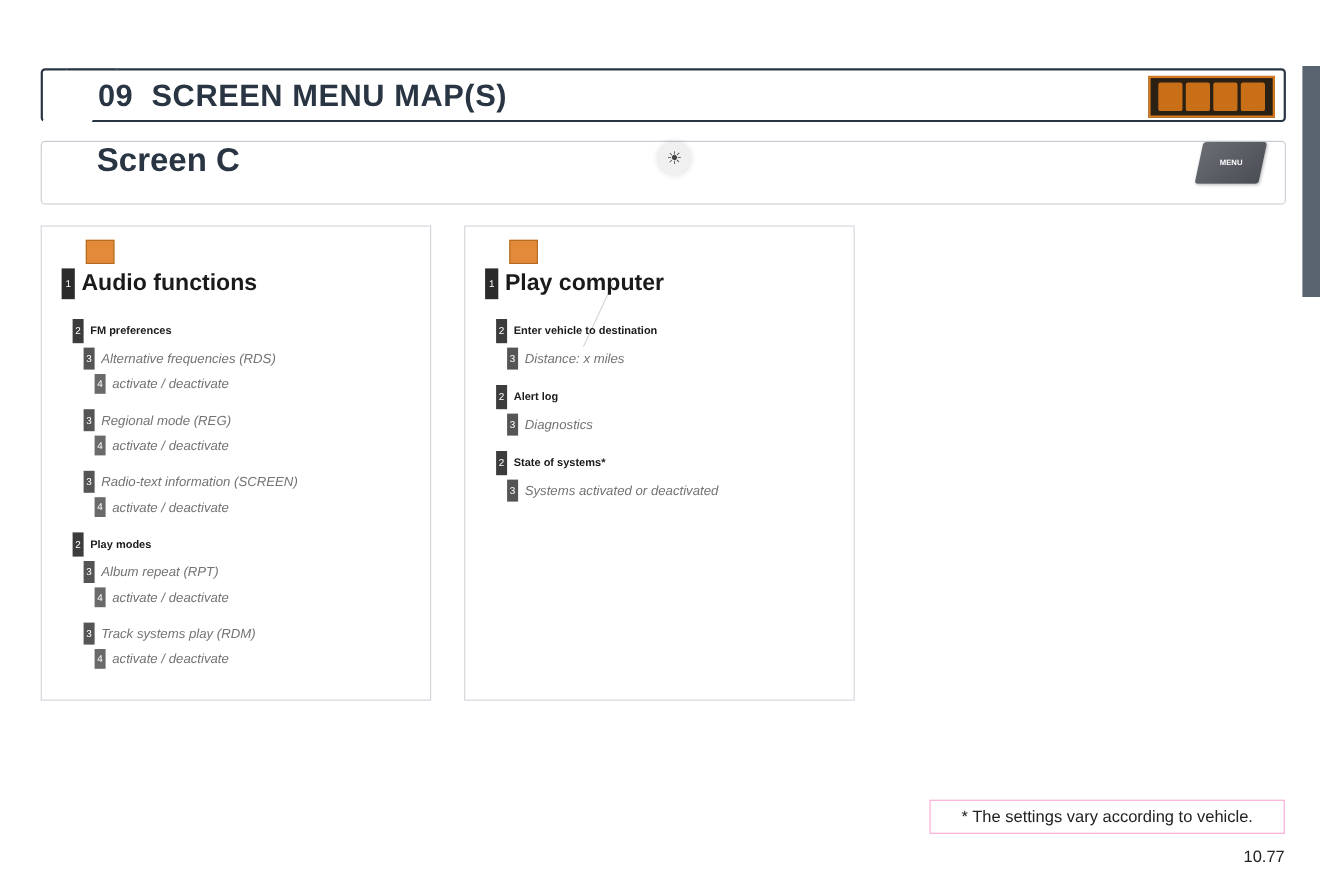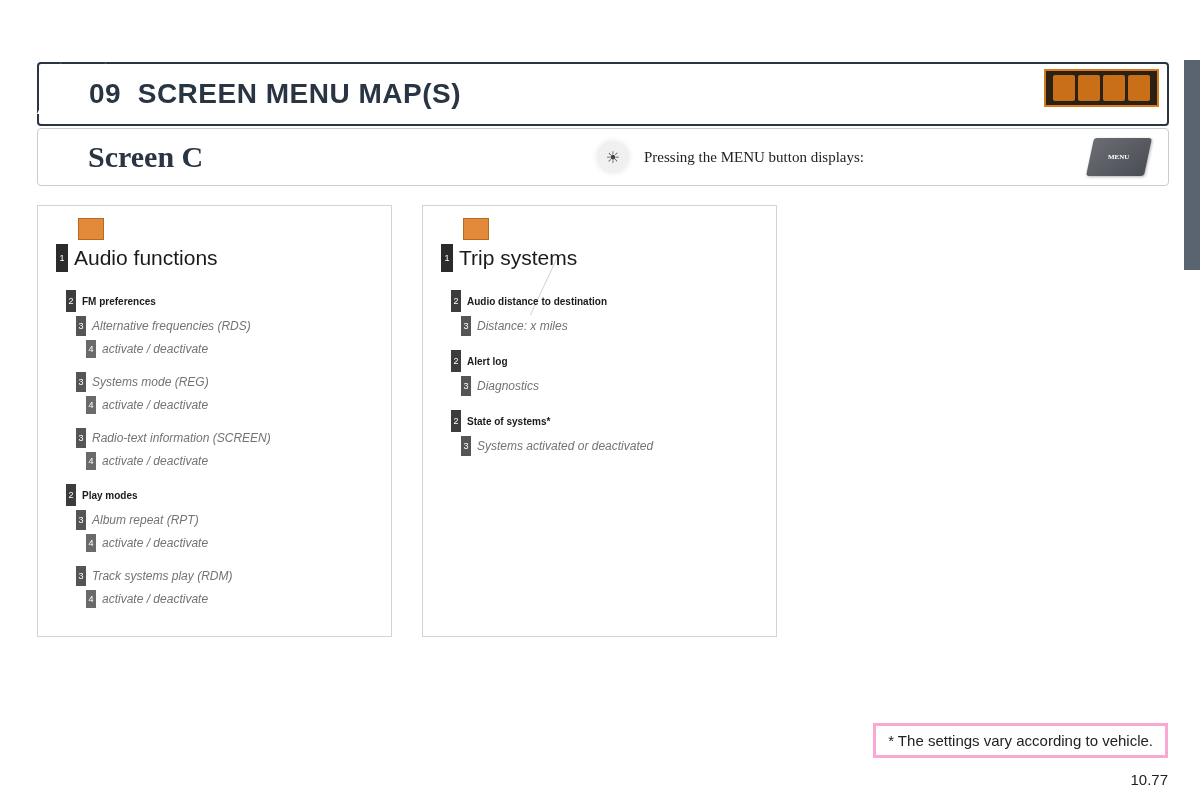--- a/index.html
+++ b/index.html
@@ -1,28 +1,28 @@
 <!DOCTYPE html>
 <html><head>
 <meta charset="utf-8">
 <style>
 * { box-sizing: border-box; margin: 0; padding: 0; }
 body { font-family: Arial, Helvetica, sans-serif; background: #fff; width: 1200px; height: 800px; position: relative; }
 
 .page-tab { position: absolute; right: 0; top: 60px; width: 16px; height: 210px; background: #5a6470; }
 
-.title-bar { position: absolute; left: 37px; top: 62px; width: 1132px; height: 64px; border: 2px solid #2a3544; border-radius: 4px; background: #fff; display: flex; align-items: center; }
+.title-bar { position: absolute; left: 37px; top: 62px; width: 1132px; height: 49px; border: 2px solid #2a3544; border-radius: 4px; background: #fff; display: flex; align-items: center; }
 .title-bar::before { content: ""; position: absolute; left: -2px; top: -2px; width: 45px; height: 50px; background: #fff; border-top: 2px solid #2a3544; transform: skewX(-25deg); transform-origin: bottom left; }
 .title-text { position: relative; z-index: 2; font-size: 28px; font-weight: bold; color: #2a3544; letter-spacing: 0.5px; margin-left: 50px; }
 .title-num { font-weight: bold; }
 
 .badge-box { position: absolute; right: 8px; top: 5px; width: 115px; height: 38px; background: #2a2014; border: 2px solid #d87a1e; display: flex; align-items: center; justify-content: center; gap: 3px; padding: 3px; }
 .badge-box .mini { width: 22px; height: 26px; background: #c86f18; border-radius: 2px; }
 
-.subtitle-bar { position: absolute; left: 37px; top: 128px; width: 1132px; height: 58px; border: 1px solid #c8cdd4; border-radius: 4px; display: flex; align-items: center; background: #fff; font-family: Liberation Serif, serif; }
+.subtitle-bar { position: absolute; left: 37px; top: 128px; width: 1132px; height: 58px; border: 1px solid #c8cdd4; border-radius: 4px; display: flex; align-items: flex-start; background: #fff; }
 .subtitle-text { font-size: 30px; font-weight: bold; color: #2a3544; margin-left: 50px; }
 .hint-wrap { position: absolute; left: 560px; display: flex; align-items: center; gap: 16px; }
 .bulb-icon { width: 30px; height: 30px; background: #f0f0f0; border-radius: 50%; display: flex; align-items: center; justify-content: center; font-size: 16px; color: #444; box-shadow: 0 0 6px rgba(0,0,0,0.15); }
 .hint-text { font-size: 15px; color: #222; }
 .menu-key { position: absolute; right: 20px; width: 58px; height: 38px; background: linear-gradient(135deg, #6a6e74, #4a4e54); transform: skewX(-12deg); border-radius: 3px; box-shadow: 1px 1px 3px rgba(0,0,0,0.3); display:flex; align-items:center; justify-content:center; }
 .menu-key span { color:#fff; font-size:7px; font-weight:bold; transform: skewX(12deg); }
 
 .diag { position: absolute; left: 475px; top: 128px; width: 140px; height: 58px; overflow: hidden; pointer-events: none; }
 .diag::before { content:""; position:absolute; left: 30px; top:-10px; width:1px; height:80px; background:#d0d4da; transform: rotate(25deg); }
 
@@ -30,25 +30,25 @@
 .col { width: 355px; border: 1px solid #d0d4da; padding: 12px 18px 18px 18px; }
 
 .col-icon { width: 26px; height: 22px; background: #e28a3a; border: 1px solid #b56a20; margin-left: 22px; margin-bottom: 2px; }
 
 .row { display: flex; align-items: center; gap: 6px; margin: 4px 0; }
 .marker { color: #fff; font-size: 9px; display: flex; align-items: center; justify-content: center; position: relative; }
 .m1 { width: 12px; height: 28px; background: #2b2b2b; margin-left: 0; }
 .m2 { width: 10px; height: 22px; background: #3c3c3c; margin-left: 10px; }
 .m3 { width: 10px; height: 20px; background: #555; margin-left: 20px; }
 .m4 { width: 10px; height: 18px; background: #6a6a6a; margin-left: 30px; }
-.lvl1 { font-size: 21px; font-weight: normal; color: #1a1a1a; }
+.lvl1 { font-size: 21px; font-weight: bold; color: #1a1a1a; }
 .lvl2 { font-size: 10px; font-weight: bold; color: #1a1a1a; }
 .lvl3, .lvl4 { font-size: 12px; color: #737373; font-style: italic; }
 
-.footnote-box { position: absolute; right: 32px; bottom: 42px; border: 3px solid #f9a8d4; padding: 6px 12px; font-size: 15px; color: #222; }
+.footnote-box { position: absolute; right: 32px; bottom: 42px; border: 1px solid #f9a8d4; padding: 6px 28px; font-size: 15px; color: #222; }
 .page-num { position: absolute; right: 32px; bottom: 12px; font-size: 15px; color: #222; margin-top: 46px; }
 </style>
 </head>
 <body>
 
 <div class="page-tab"></div>
 
 <div class="title-bar">
   <div class="title-text">
     <span class="title-num">09</span>
@@ -60,21 +60,20 @@
       <div class="mini"></div>
       <div class="mini"></div>
   </div>
 </div>
 
 <div class="subtitle-bar">
   <div class="subtitle-text">Screen C</div>
   <div class="diag"></div>
   <div class="hint-wrap">
     <div class="bulb-icon">☀</div>
-    <div class="hint-text">Pressing the MENU button displays:</div>
   </div>
   <div class="menu-key">
       <span>MENU</span>
     </div>
 </div>
 
 <div class="columns" id="columns-root">
     <div class="col">
       <div class="col-icon"></div>
       <div class="row">
@@ -90,21 +89,21 @@
         <div class="marker m3">3</div>
         <div class="lvl3">Alternative frequencies (RDS)</div>
       </div>
       <div class="row">
         <div class="marker m4">4</div>
         <div class="lvl4">activate / deactivate</div>
       </div>
       <div style="height: 6px;"></div>
       <div class="row">
         <div class="marker m3">3</div>
-        <div class="lvl3">Systems mode (REG)</div>
+        <div class="lvl3">Regional mode (REG)</div>
       </div>
       <div class="row">
         <div class="marker m4">4</div>
         <div class="lvl4">activate / deactivate</div>
       </div>
       <div style="height: 6px;"></div>
       <div class="row">
         <div class="marker m3">3</div>
         <div class="lvl3">Radio-text information (SCREEN)</div>
       </div>
@@ -133,26 +132,26 @@
       <div class="row">
         <div class="marker m4">4</div>
         <div class="lvl4">activate / deactivate</div>
       </div>
       <div style="height: 6px;"></div>
     </div>
     <div class="col">
       <div class="col-icon"></div>
       <div class="row">
         <div class="marker m1">1</div>
-        <div class="lvl1">Trip systems</div>
+        <div class="lvl1">Play computer</div>
       </div>
       <div style="height: 10px;"></div>
       <div class="row">
         <div class="marker m2">2</div>
-        <div class="lvl2">Audio distance to destination</div>
+        <div class="lvl2">Enter vehicle to destination</div>
       </div>
       <div class="row">
         <div class="marker m3">3</div>
         <div class="lvl3">Distance: x miles</div>
       </div>
       <div style="height: 6px;"></div>
       <div class="row">
         <div class="marker m2">2</div>
         <div class="lvl2">Alert log</div>
       </div>

